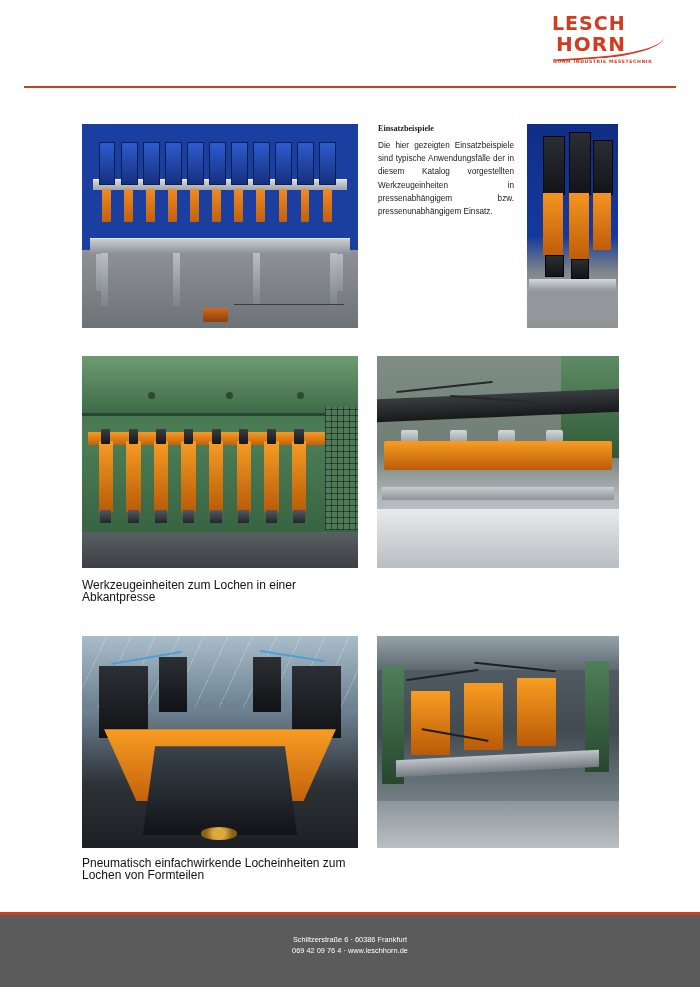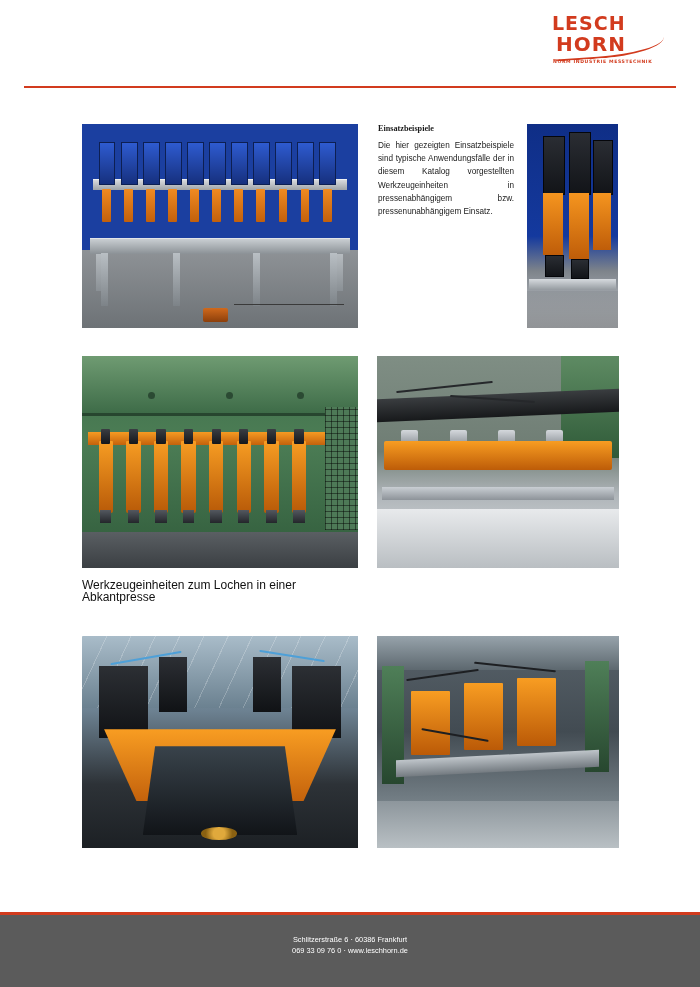--- a/index.html
+++ b/index.html
@@ -539,21 +539,22 @@
     <div class="orange-blk" style="left:36%;top:22%;width:16%;height:32%"></div>
     <div class="orange-blk" style="left:58%;top:20%;width:16%;height:32%"></div>
     <div class="hose" style="left:12%;top:18%;width:30%;transform:rotate(-8deg)"></div>
     <div class="hose" style="left:40%;top:14%;width:34%;transform:rotate(6deg)"></div>
     <div class="hose" style="left:18%;top:46%;width:28%;transform:rotate(10deg)"></div>
     <div class="steel-bar"></div>
     <div class="floor"></div>
   </div>
 
   <div class="caption" id="caption-abkantpresse">Werkzeugeinheiten zum Lochen in einer Abkantpresse</div>
+  <div class="caption" id="caption-pneumatic">Pneumatisch einfachwirkende Locheinheiten zum Lochen von Formteilen</div>
 
   <div class="footer-band"></div>
   <div class="footer-rule"></div>
   <div class="footer-text">
     <div>Schlitzerstraße 6 · 60386 Frankfurt</div>
-    <div>069 33 09 76 0 · www.leschhorn.de</div>
+    <div>069 42 09 76 4 · www.leschhorn.de</div>
   </div>
 
 </div>
 
 </body></html>

